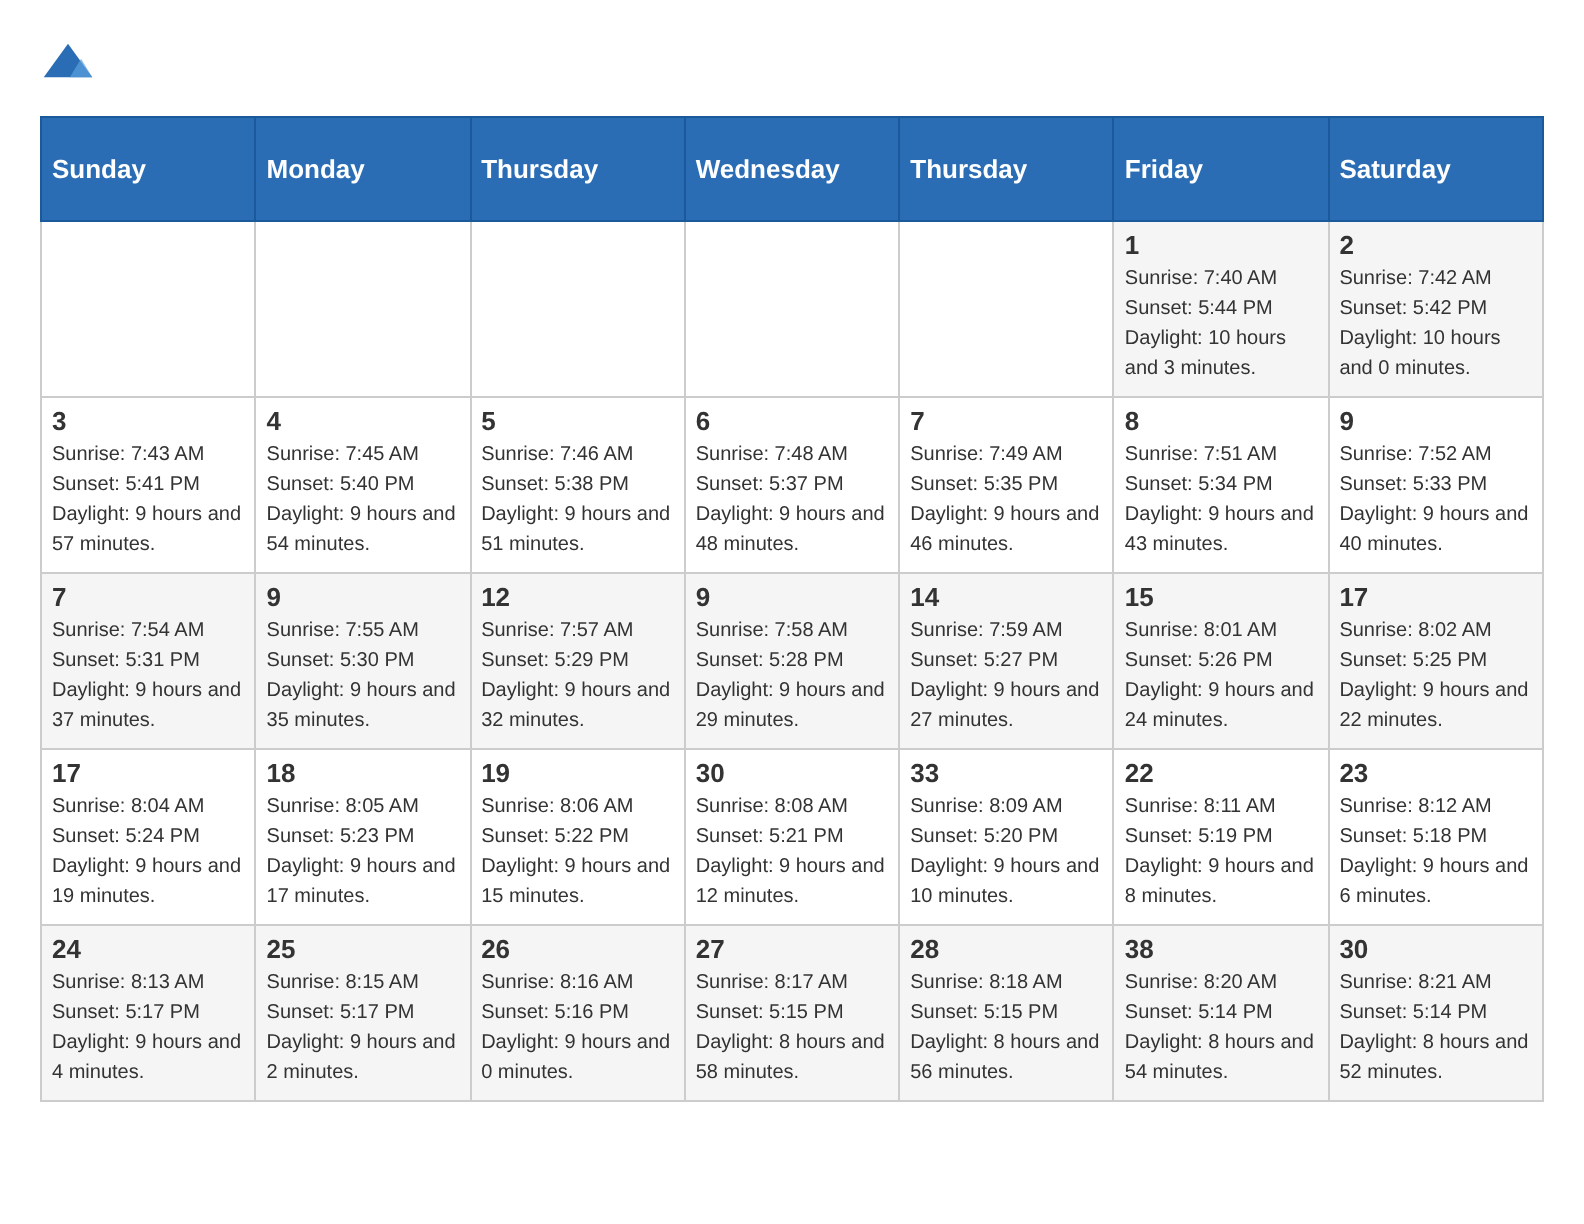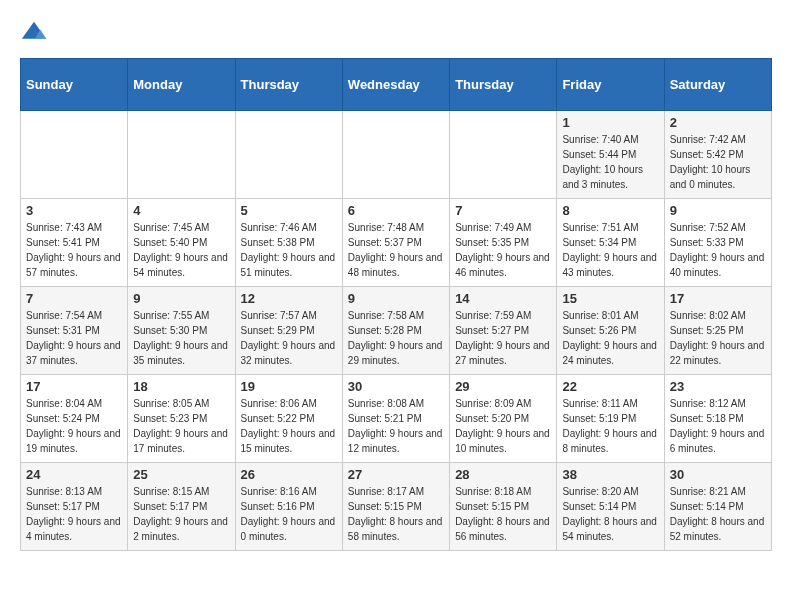--- a/index.html
+++ b/index.html
@@ -204,21 +204,21 @@
         </td>
         <td>
           <span class="day-number">19</span>
           <div class="day-info">Sunrise: 8:06 AM<br>Sunset: 5:22 PM<br>Daylight: 9 hours and 15 minutes.</div>
         </td>
         <td>
           <span class="day-number">30</span>
           <div class="day-info">Sunrise: 8:08 AM<br>Sunset: 5:21 PM<br>Daylight: 9 hours and 12 minutes.</div>
         </td>
         <td>
-          <span class="day-number">29</span>
+          <span class="day-number">33</span>
           <div class="day-info">Sunrise: 8:09 AM<br>Sunset: 5:20 PM<br>Daylight: 9 hours and 10 minutes.</div>
         </td>
         <td>
           <span class="day-number">22</span>
           <div class="day-info">Sunrise: 8:11 AM<br>Sunset: 5:19 PM<br>Daylight: 9 hours and 8 minutes.</div>
         </td>
         <td>
           <span class="day-number">23</span>
           <div class="day-info">Sunrise: 8:12 AM<br>Sunset: 5:18 PM<br>Daylight: 9 hours and 6 minutes.</div>
         </td>

